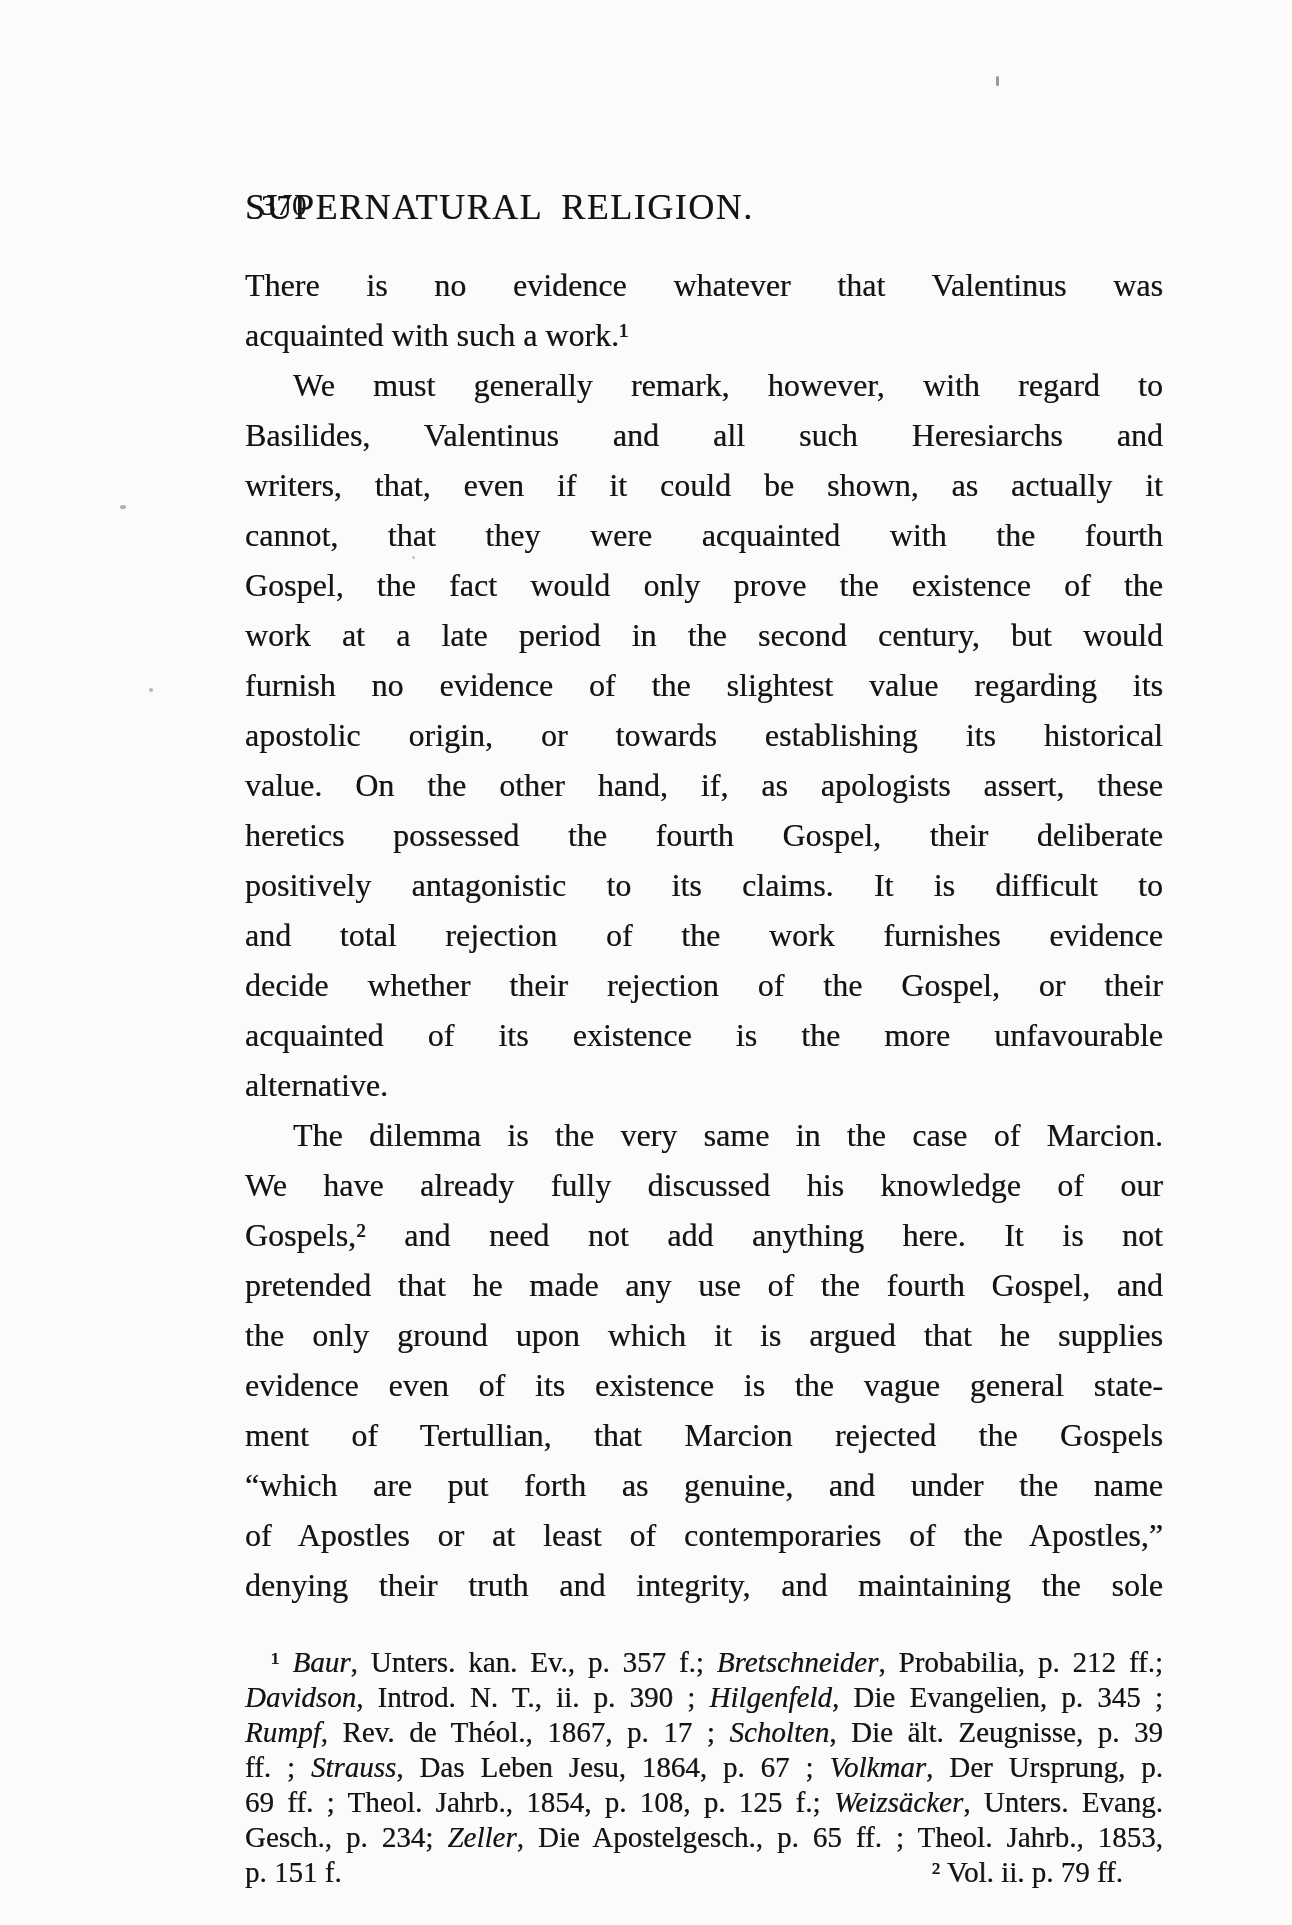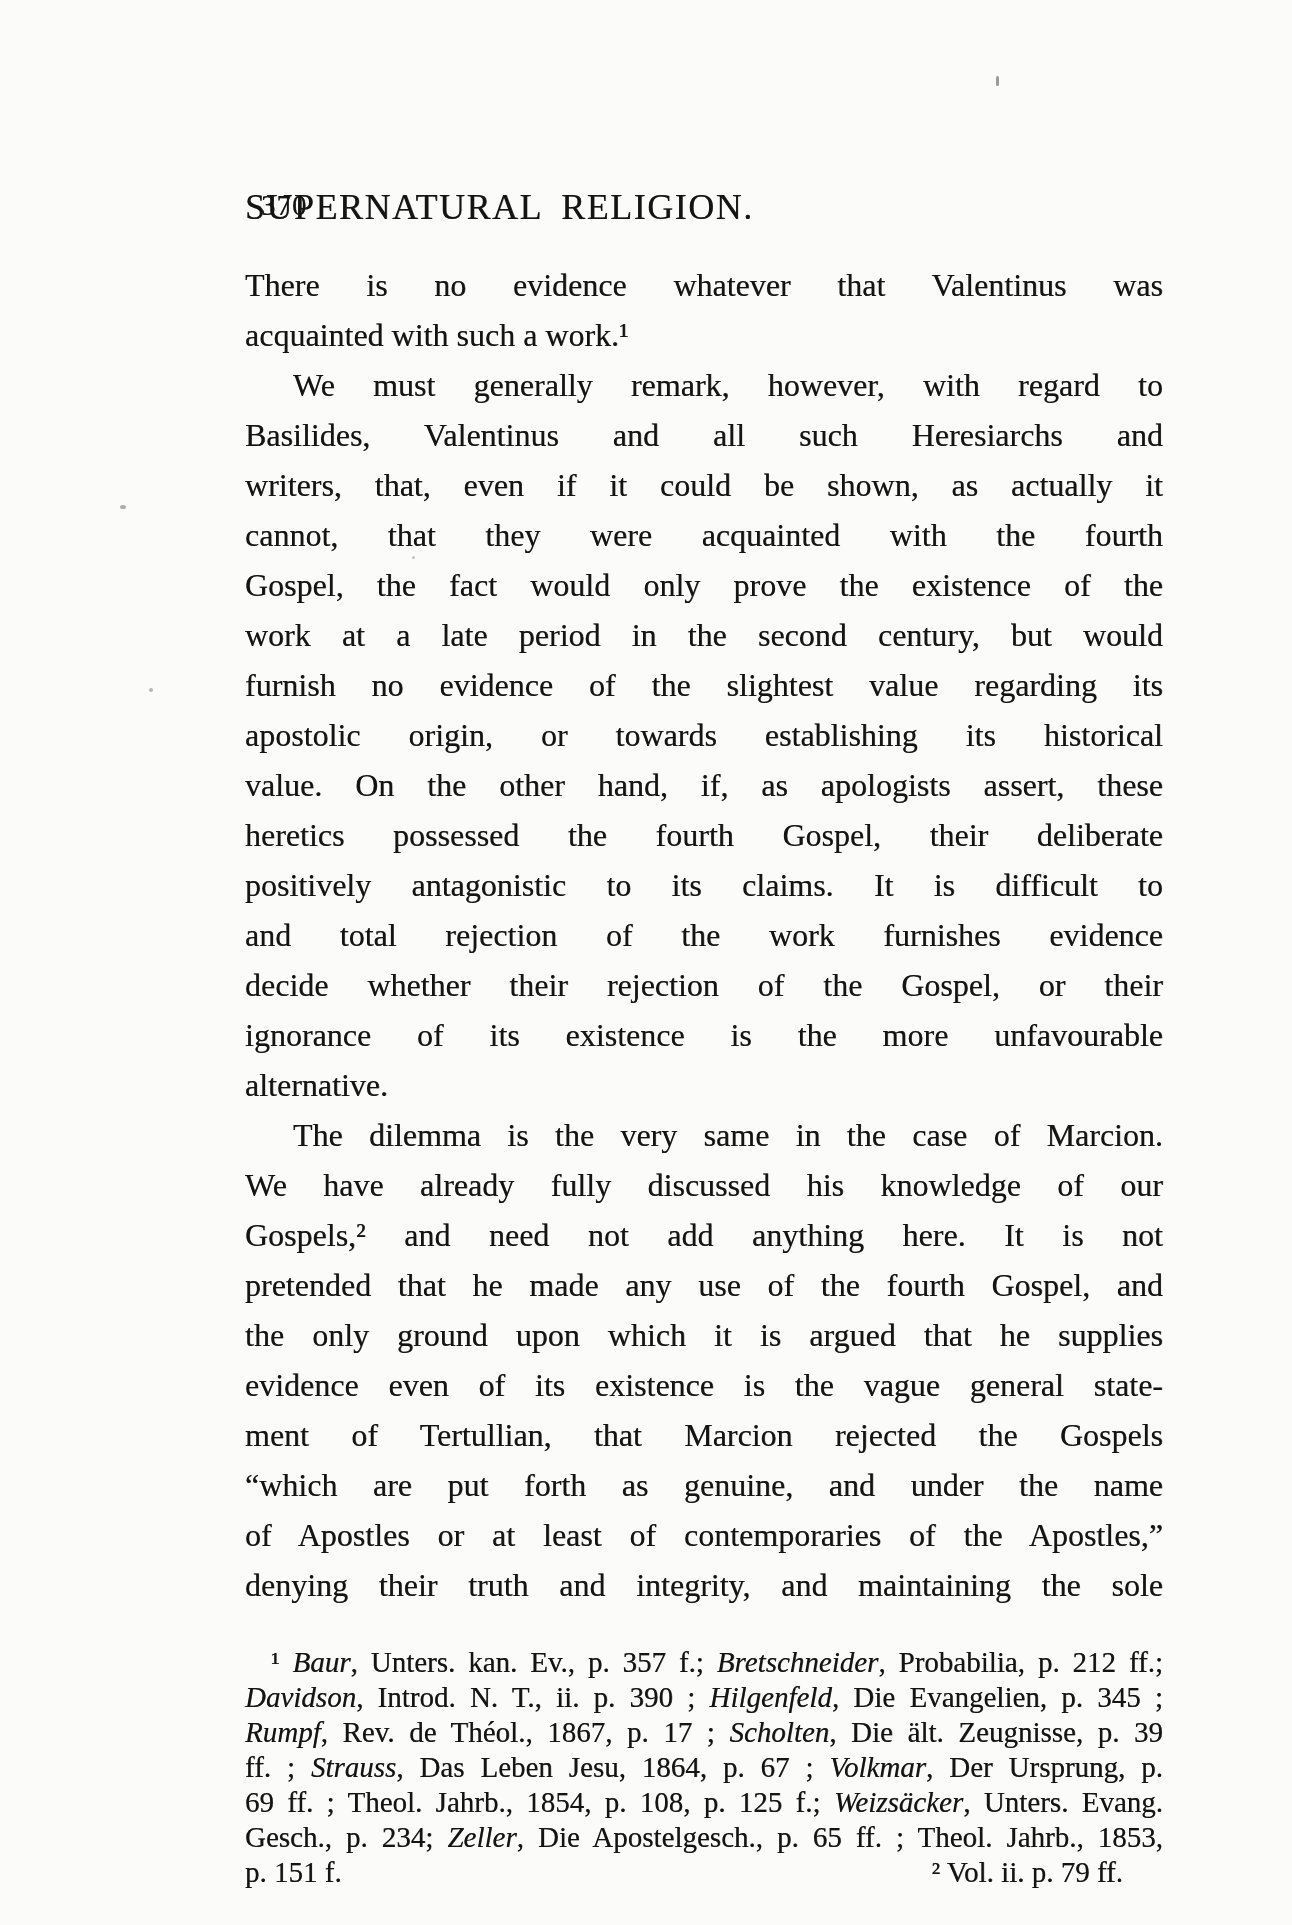--- a/index.html
+++ b/index.html
@@ -59,21 +59,21 @@
     <div class="bline ink">cannot, that they were acquainted with the fourth</div>
     <div class="bline ink">Gospel, the fact would only prove the existence of the</div>
     <div class="bline ink">work at a late period in the second century, but would</div>
     <div class="bline ink">furnish no evidence of the slightest value regarding its</div>
     <div class="bline ink">apostolic origin, or towards establishing its historical</div>
     <div class="bline ink">value.  On the other hand, if, as apologists assert, these</div>
     <div class="bline ink">heretics possessed the fourth Gospel, their deliberate</div>
     <div class="bline ink">positively antagonistic to its claims.  It is difficult to</div>
     <div class="bline ink">and total rejection of the work furnishes evidence</div>
     <div class="bline ink">decide whether their rejection of the Gospel, or their</div>
-    <div class="bline ink">ignorance of its existence is the more unfavourable</div>
+    <div class="bline ink">acquainted of its existence is the more unfavourable</div>
     <div class="bline ink endpara">alternative.</div>
   </section>
   <section class="para">
     <div class="bline ink indent">The dilemma is the very same in the case of Marcion.</div>
     <div class="bline ink">We have already fully discussed his knowledge of our</div>
     <div class="bline ink">Gospels,² and need not add anything here.  It is not</div>
     <div class="bline ink">pretended that he made any use of the fourth Gospel, and</div>
     <div class="bline ink">the only ground upon which it is argued that he supplies</div>
     <div class="bline ink">evidence even of its existence is the vague general state-</div>
     <div class="bline ink">ment of Tertullian, that Marcion rejected the Gospels</div>

